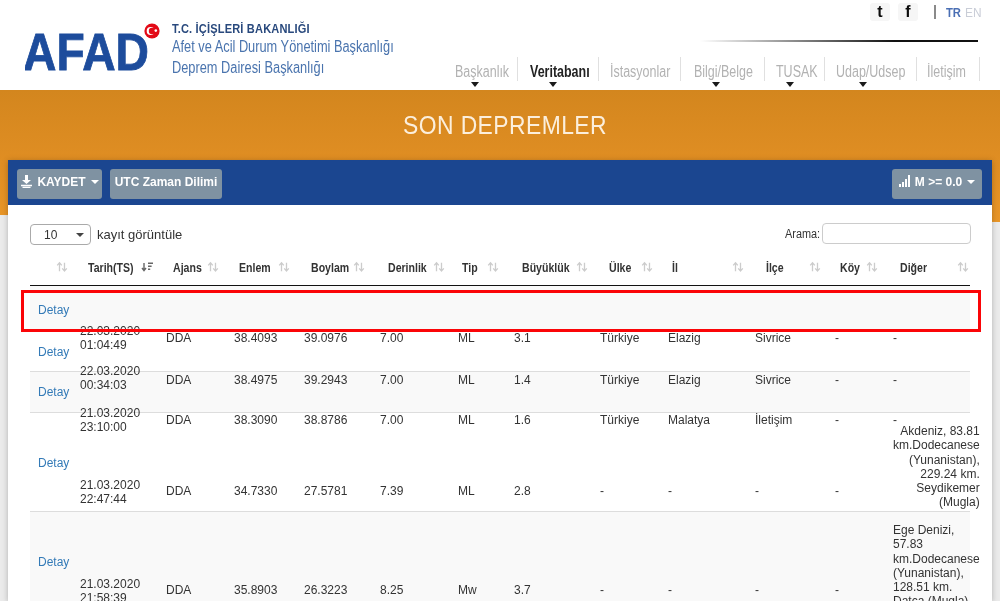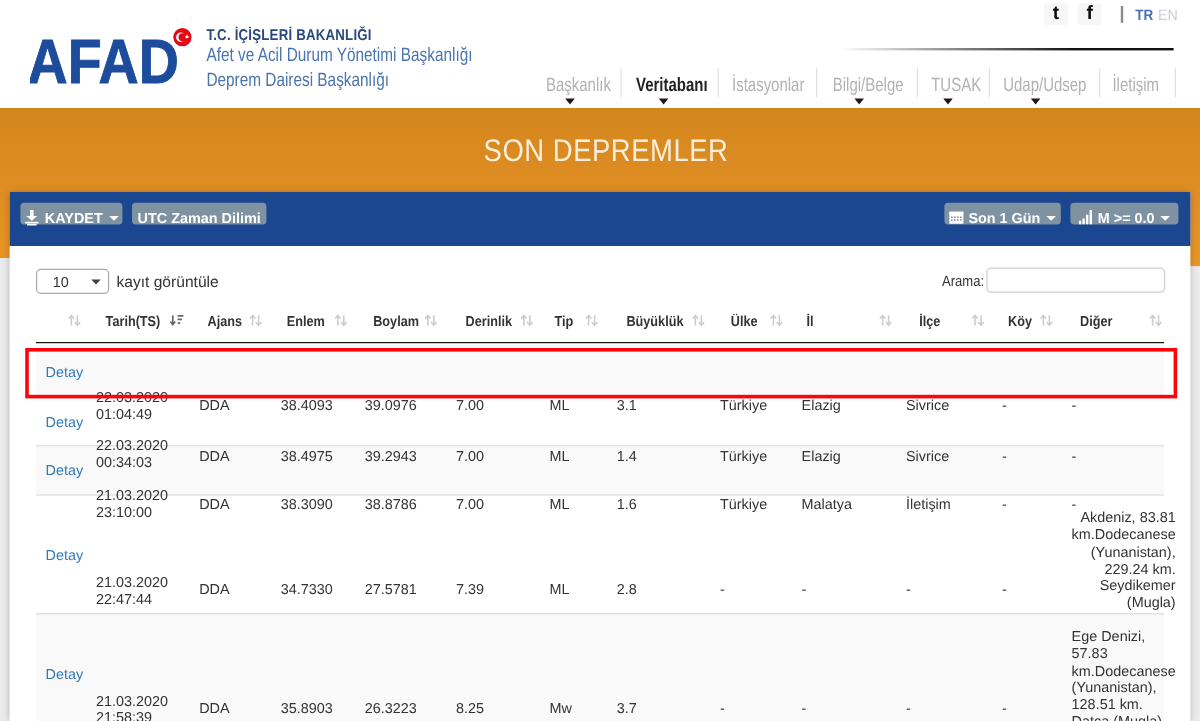--- a/index.html
+++ b/index.html
@@ -17,21 +17,21 @@
   
   #banner { position:absolute; left:0; top:90px; width:1000px; height:132px;
     background:linear-gradient(180deg,#d3861e 0%, #e08e23 55%, #e99627 100%);
     clip-path:polygon(0 0, 1000px 0, 1000px 132px, 0 125px); }
   #title { position:absolute; left:5px; top:110px; width:1000px; text-align:center;
     font-size:26px; letter-spacing:0.5px; color:rgba(255,249,241,0.90); transform:scaleX(0.88); }
   
   #panel { position:absolute; left:8px; top:160px; width:984px; height:441px; background:#fff;
     box-shadow:0 1px 6px rgba(0,0,0,0.25); }
   #toolbar { position:absolute; left:8px; top:160px; width:984px; height:45px; background:#1b4690; }
-  .tbtn { position:absolute; top:169px; height:18px; background:#7f92a2; border-radius:3px;
+  .tbtn { position:absolute; top:169px; height:30px; background:#7f92a2; border-radius:3px;
     color:#fff; font-weight:bold; font-size:12px; text-align:center; line-height:26px; }
   .caret { display:inline-block; width:0; height:0; border-left:4px solid transparent; border-right:4px solid transparent; border-top:4px solid #fff; vertical-align:middle; margin-left:5px; margin-top:-2px; }
   
   #lensel { position:absolute; left:30px; top:224px; width:61px; height:21px; border:1px solid #aaa; border-radius:4px; background:#fff; font-size:12px; color:#333; }
   #lensel .v { position:absolute; left:13px; top:3px; }
   #lensel .c { position:absolute; right:6px; top:8px; width:0; height:0; border-left:4px solid transparent; border-right:4px solid transparent; border-top:4px solid #444; }
   .ctltxt { position:absolute; font-size:13px; color:#333; }
   #searchbox { position:absolute; left:822px; top:223px; width:149px; height:21px; border:1px solid #ccc; border-radius:4px; background:#fff; }
   
   .th { position:absolute; top:261px; font-size:12px; font-weight:bold; color:#333; transform:scaleX(0.88); transform-origin:0 0; white-space:nowrap; }
@@ -92,27 +92,20 @@
   <div id="panel"></div>
   <div id="toolbar"></div>
 
   <div class="tbtn" style="left:17px; width:85px;">
     <svg width="13" height="13" viewBox="0 0 13 13" style="vertical-align:-2px; margin-right:4px;">
         <path d="M5 0h3v5h3L6.5 9 2 5h3z" fill="#fff"></path>
         <path d="M1 10.5h11M2.5 12.5h8" stroke="#fff" stroke-width="1.6"></path>
       </svg>KAYDET<span class="caret"></span>
   </div>
   <div class="tbtn" style="left:110px; width:112px;">UTC Zaman Dilimi</div>
-  <div class="tbtn" style="left:787px; width:97px;">
-    <svg width="12" height="12" viewBox="0 0 12 12" style="vertical-align:-1px; margin-right:4px;">
-        <path d="M0 1.5h12v10H0z" fill="#fff"></path>
-        <path d="M0 1.5h12v2.5H0z" fill="#fff"></path>
-        <path d="M1.5 5.5h1.4v1.2H1.5zm2.5 0h1.4v1.2H4zm2.5 0h1.4v1.2H6.5zm2.5 0h1.4v1.2H9zM1.5 7.8h1.4V9H1.5zm2.5 0h1.4V9H4zm2.5 0h1.4V9H6.5zm2.5 0h1.4V9H9z" fill="#7f92a2"></path>
-      </svg>Son 1 Gün<span class="caret"></span>
-  </div>
   <div class="tbtn" style="left:892px; width:90px;">
     <svg width="12" height="12" viewBox="0 0 12 12" style="vertical-align:-1px; margin-right:4px;">
         <path d="M0 9h2v3H0zM3 7h2v5H3zM6 4h2v8H6zM9 0h2v12H9z" fill="#fff"></path>
       </svg>M &gt;= 0.0<span class="caret"></span>
   </div>
 
   <div id="lensel">
       <span class="v">10</span>
       <span class="c"></span>
     </div>

